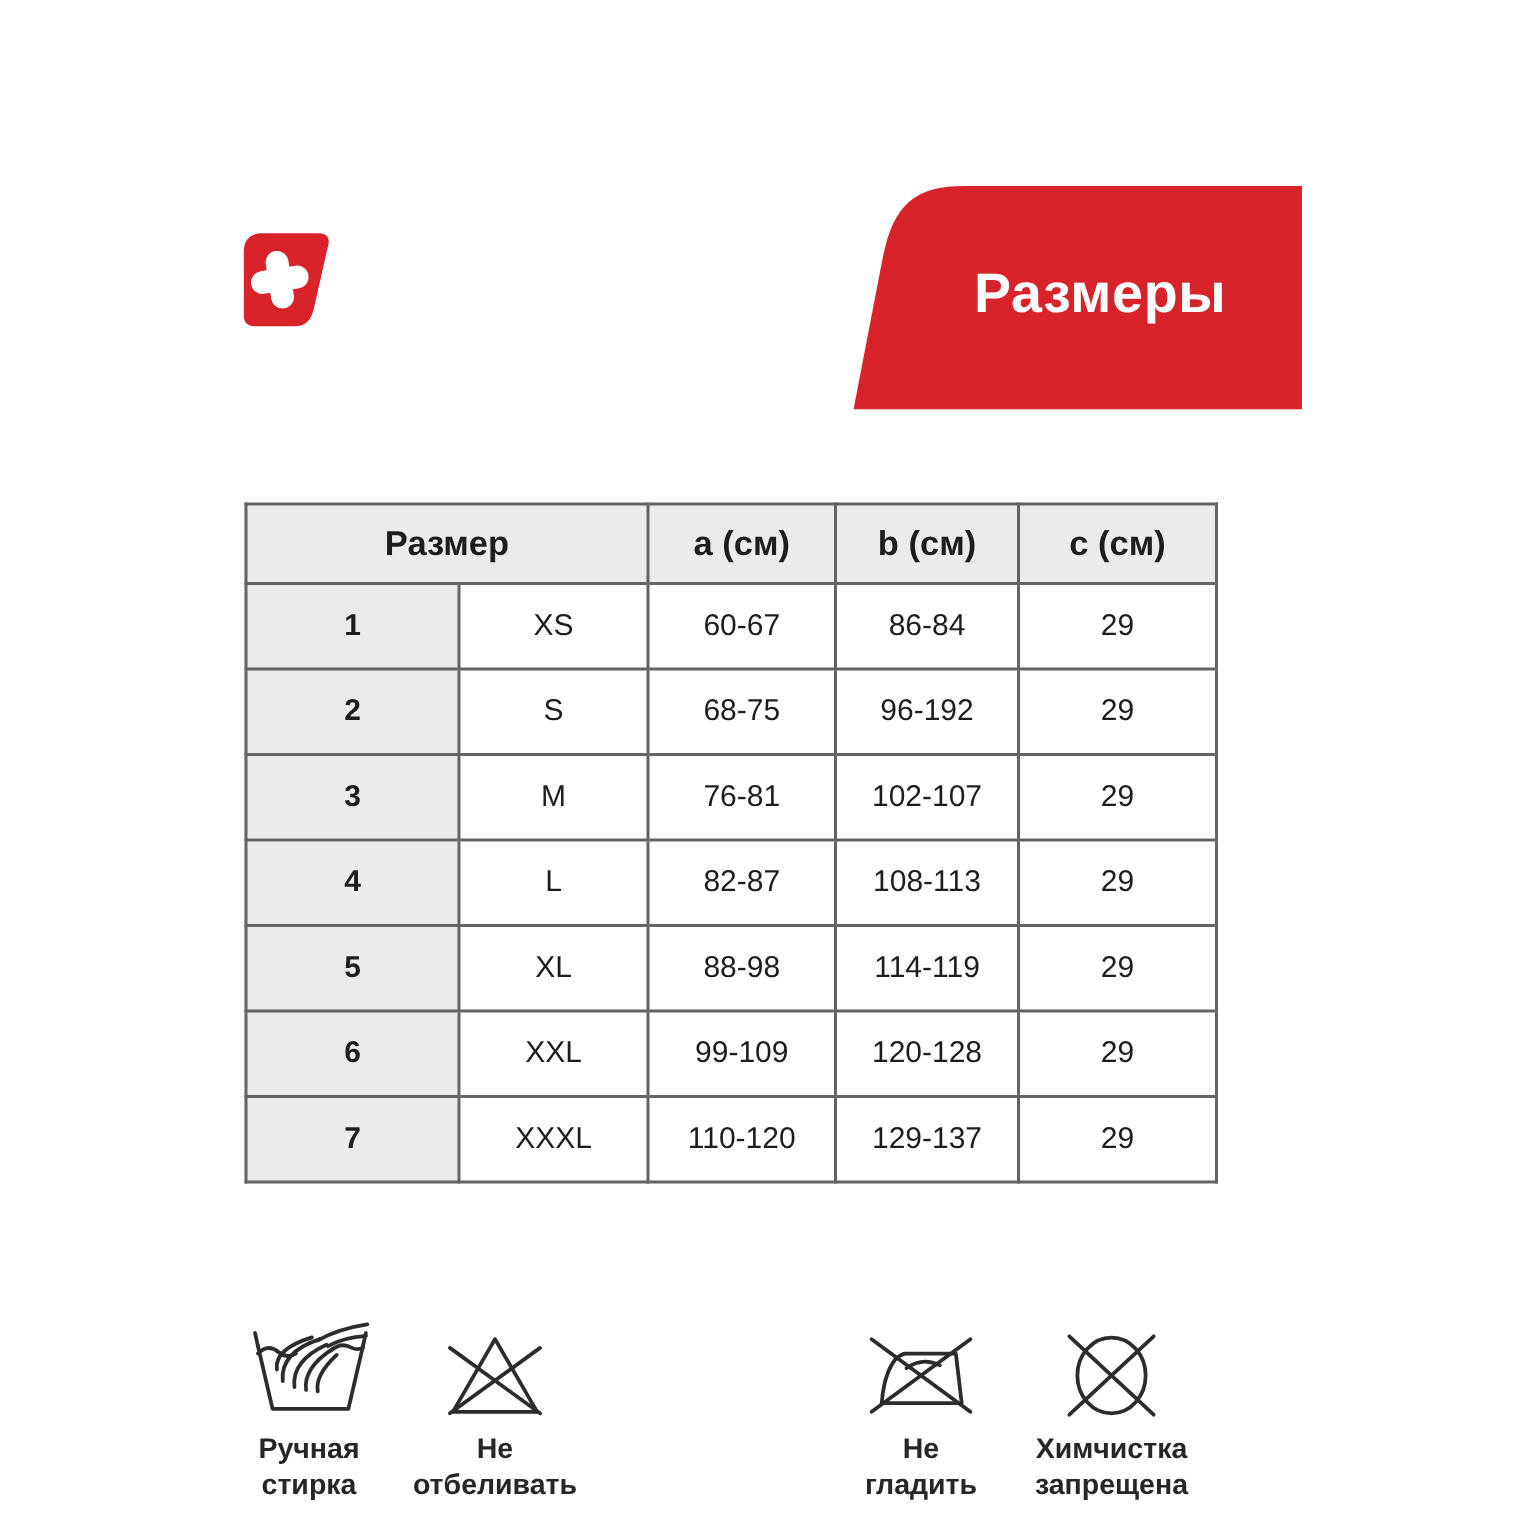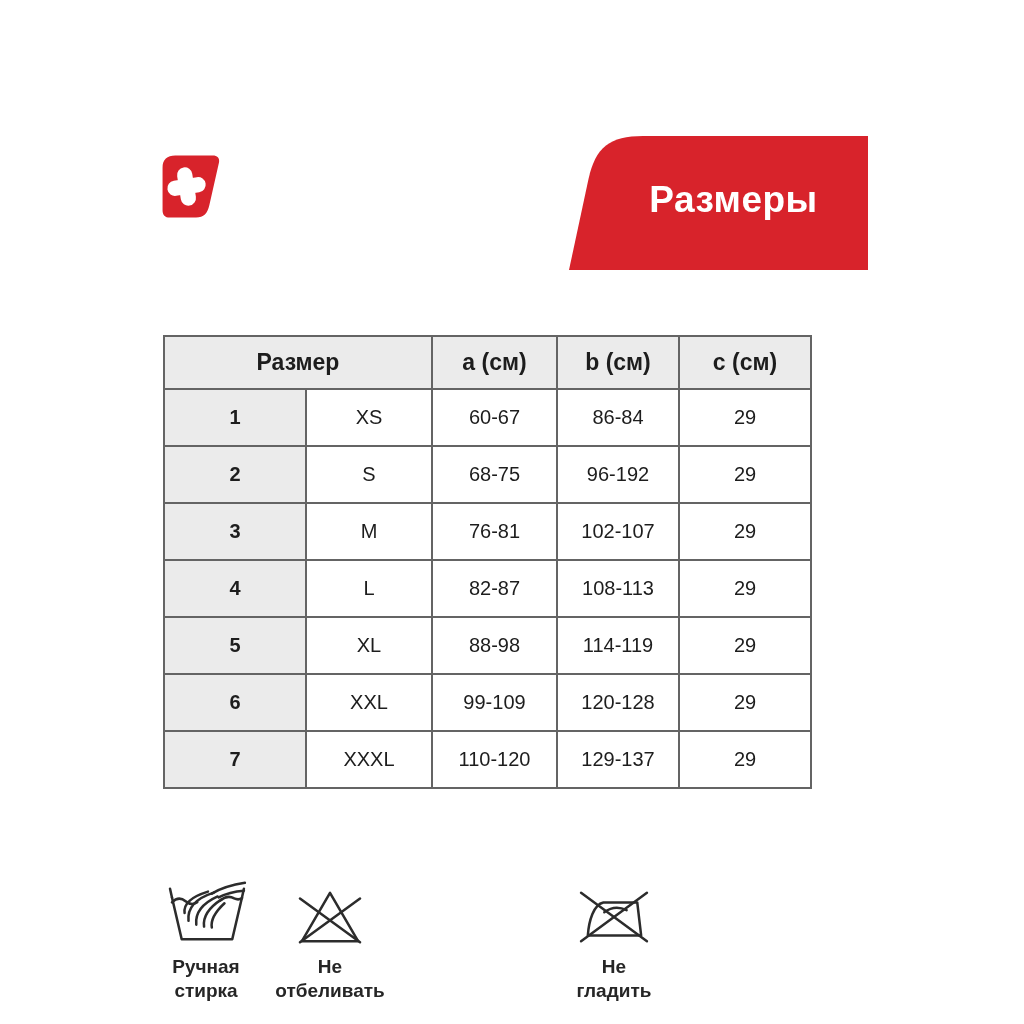--- a/index.html
+++ b/index.html
@@ -9,21 +9,21 @@
     overflow: hidden;
     font-family: "Liberation Sans", sans-serif;
   }
   .page { position: absolute; top: 0; left: 0; width: 1024px; height: 1024px; background:#fff; }
 
   
   .logo { position: absolute; left: 159px; top: 154px; width: 61px; height: 66px; }
   .logo svg { display: block; width: 100%; height: 100%; }
 
   
-  .banner { position: absolute; left: 557px; top: 136px; width: 311px; height: 134px; }
+  .banner { position: absolute; left: 557px; top: 124px; width: 311px; height: 149px; }
   .banner svg { position: absolute; top: 0; left: 0; width: 100%; height: 100%; }
   .banner-title {
     position: absolute; top: 0; bottom: 6px; left: 42px; right: 0;
     display: flex; align-items: center; justify-content: center;
     color: #ffffff; font-size: 37px; font-weight: 700; letter-spacing: 0.5px;
   }
 
   
   .size-table {
     position: absolute; left: 163px; top: 335px;
@@ -193,14 +193,27 @@
         <path d="M4,7 L72,57"></path>
         <path d="M72,7 L4,57"></path>
       </svg>
     </div>
     <div class="care-label">
       <span>Не</span><br>
       <span>гладить</span>
     </div>
   </div>
 
+  <div class="care-item" style="left:656px">
+    <div class="care-icon-box">
+      <svg class="stroke-icon" width="70" height="62" viewBox="0 0 72 64">
+        <ellipse cx="36" cy="32" rx="23.5" ry="26"></ellipse>
+        <path d="M7,5 L65,59"></path>
+        <path d="M65,5 L7,59"></path>
+      </svg>
+    </div>
+    <div class="care-label">
+      <span>Химчистка</span><br>
+      <span>запрещена</span>
+    </div>
+  </div>
 
 </div>
 
 </body></html>

